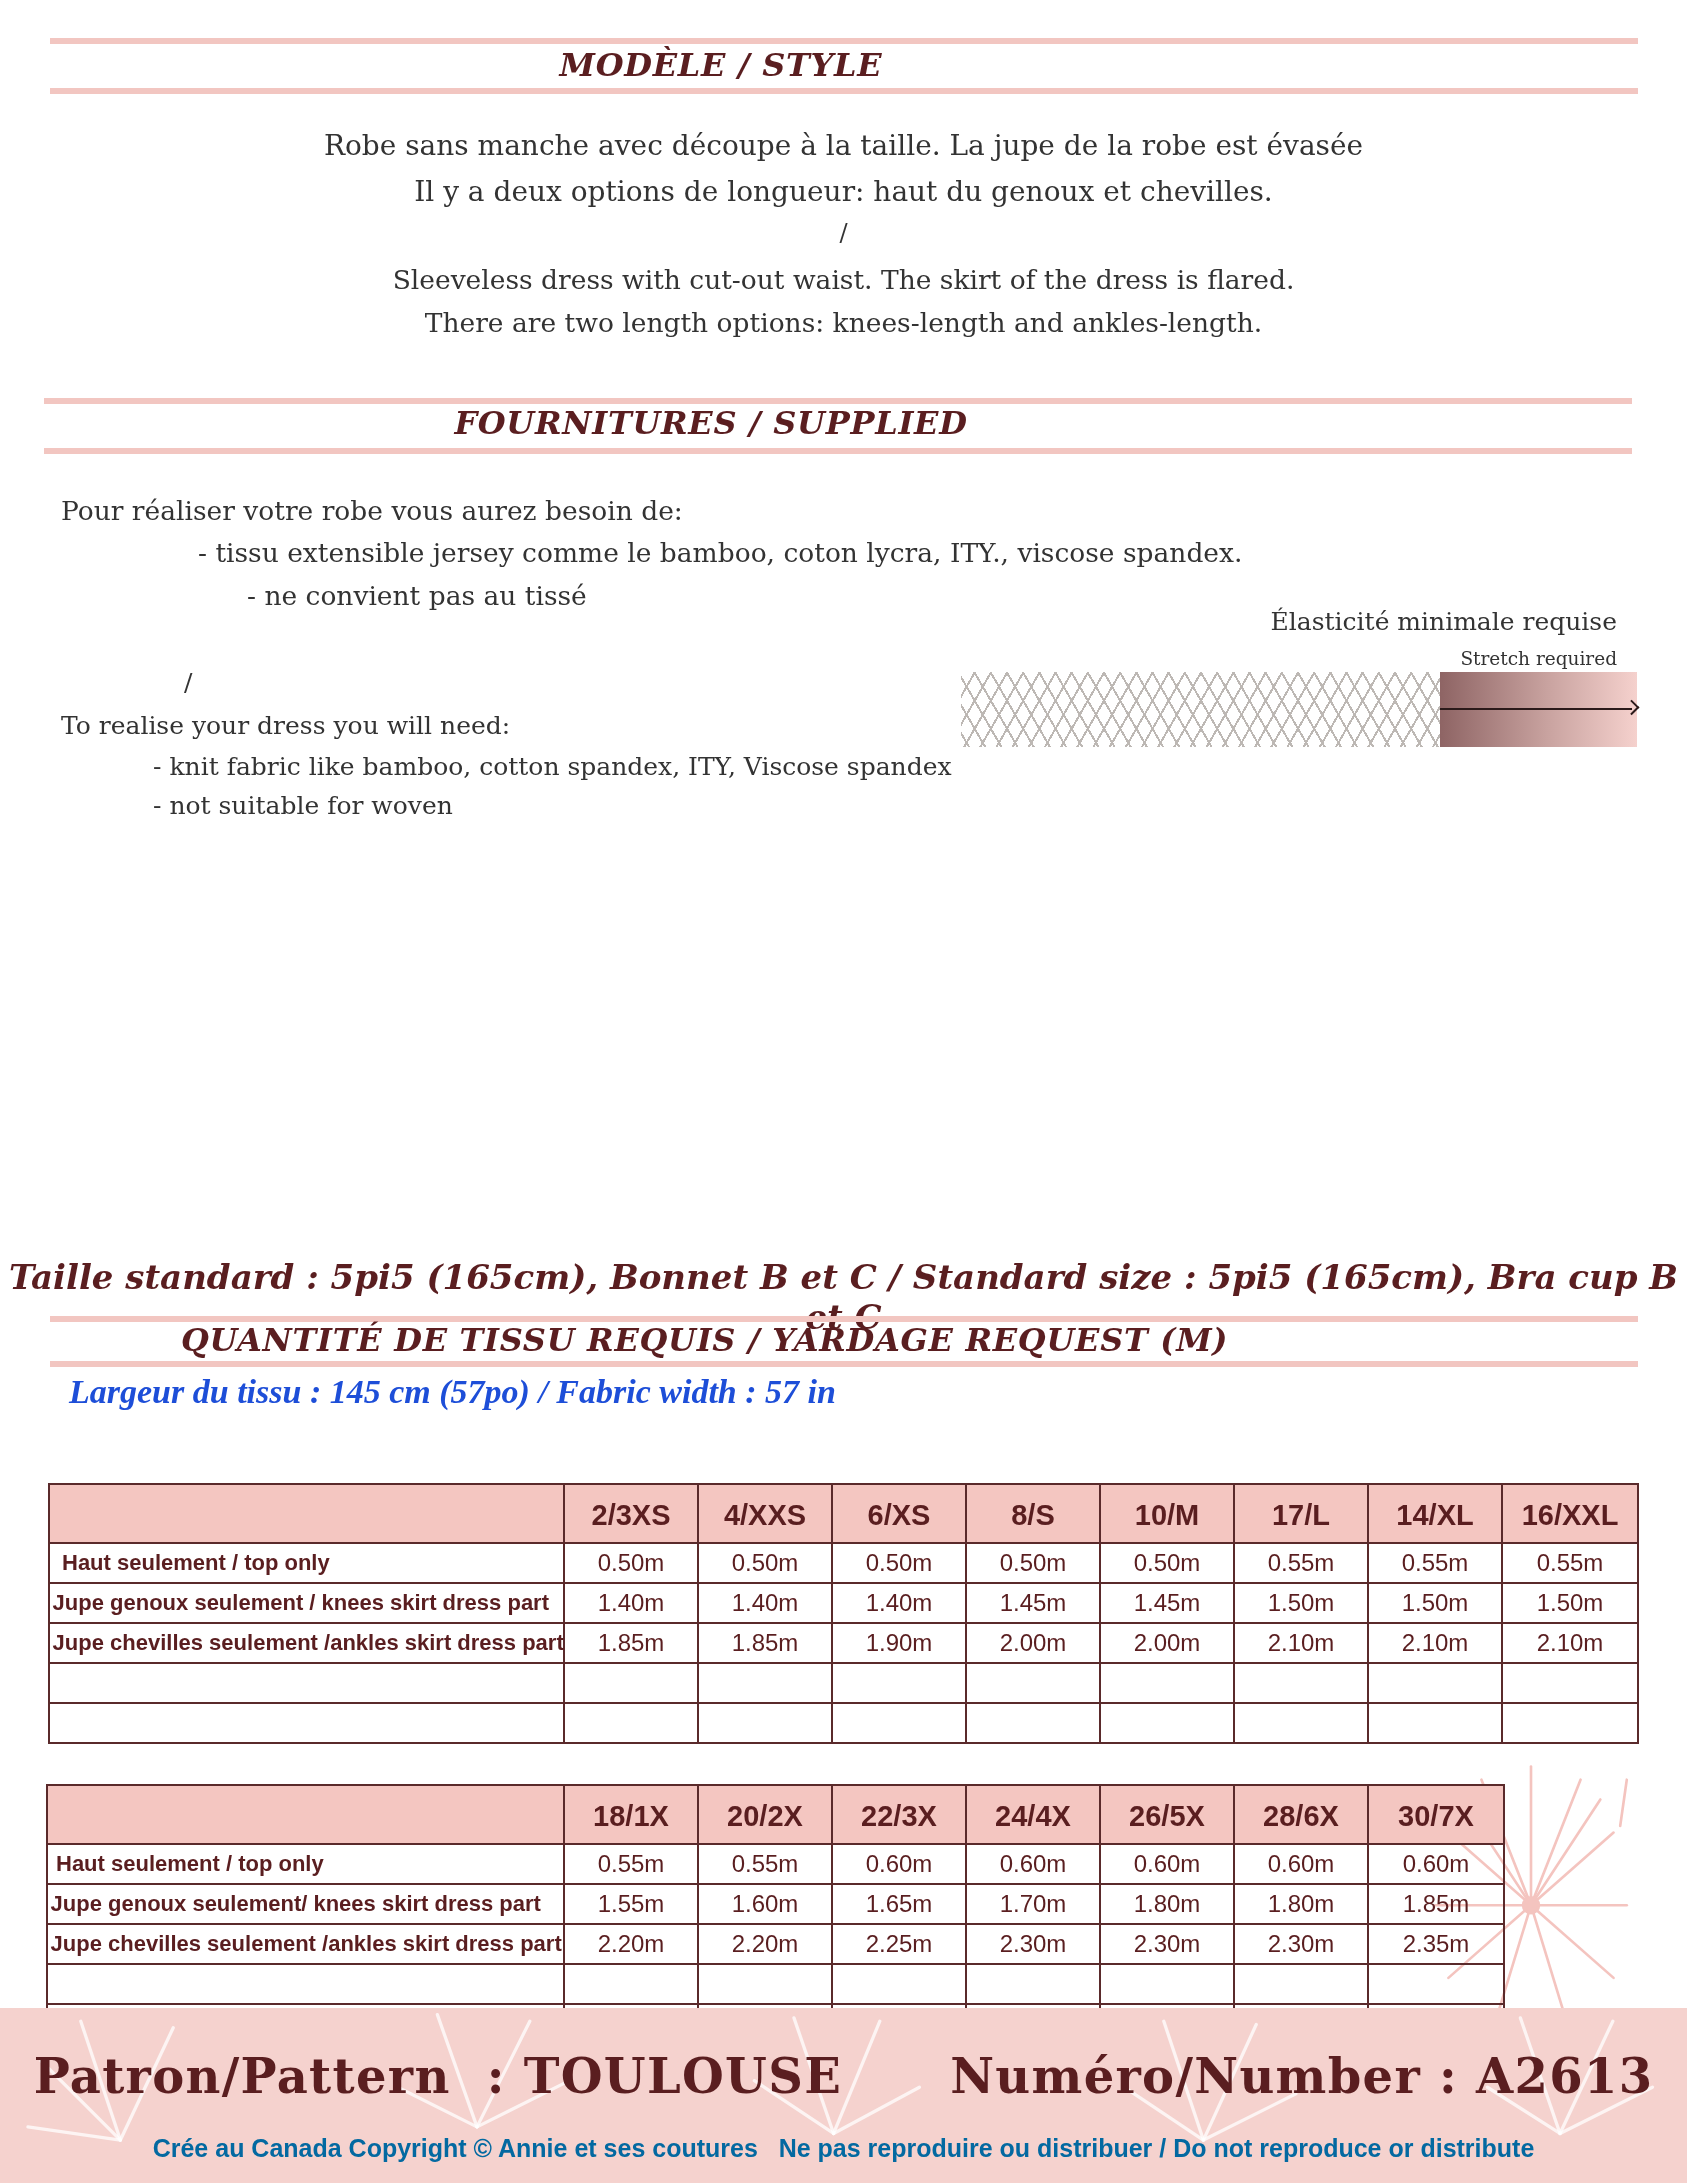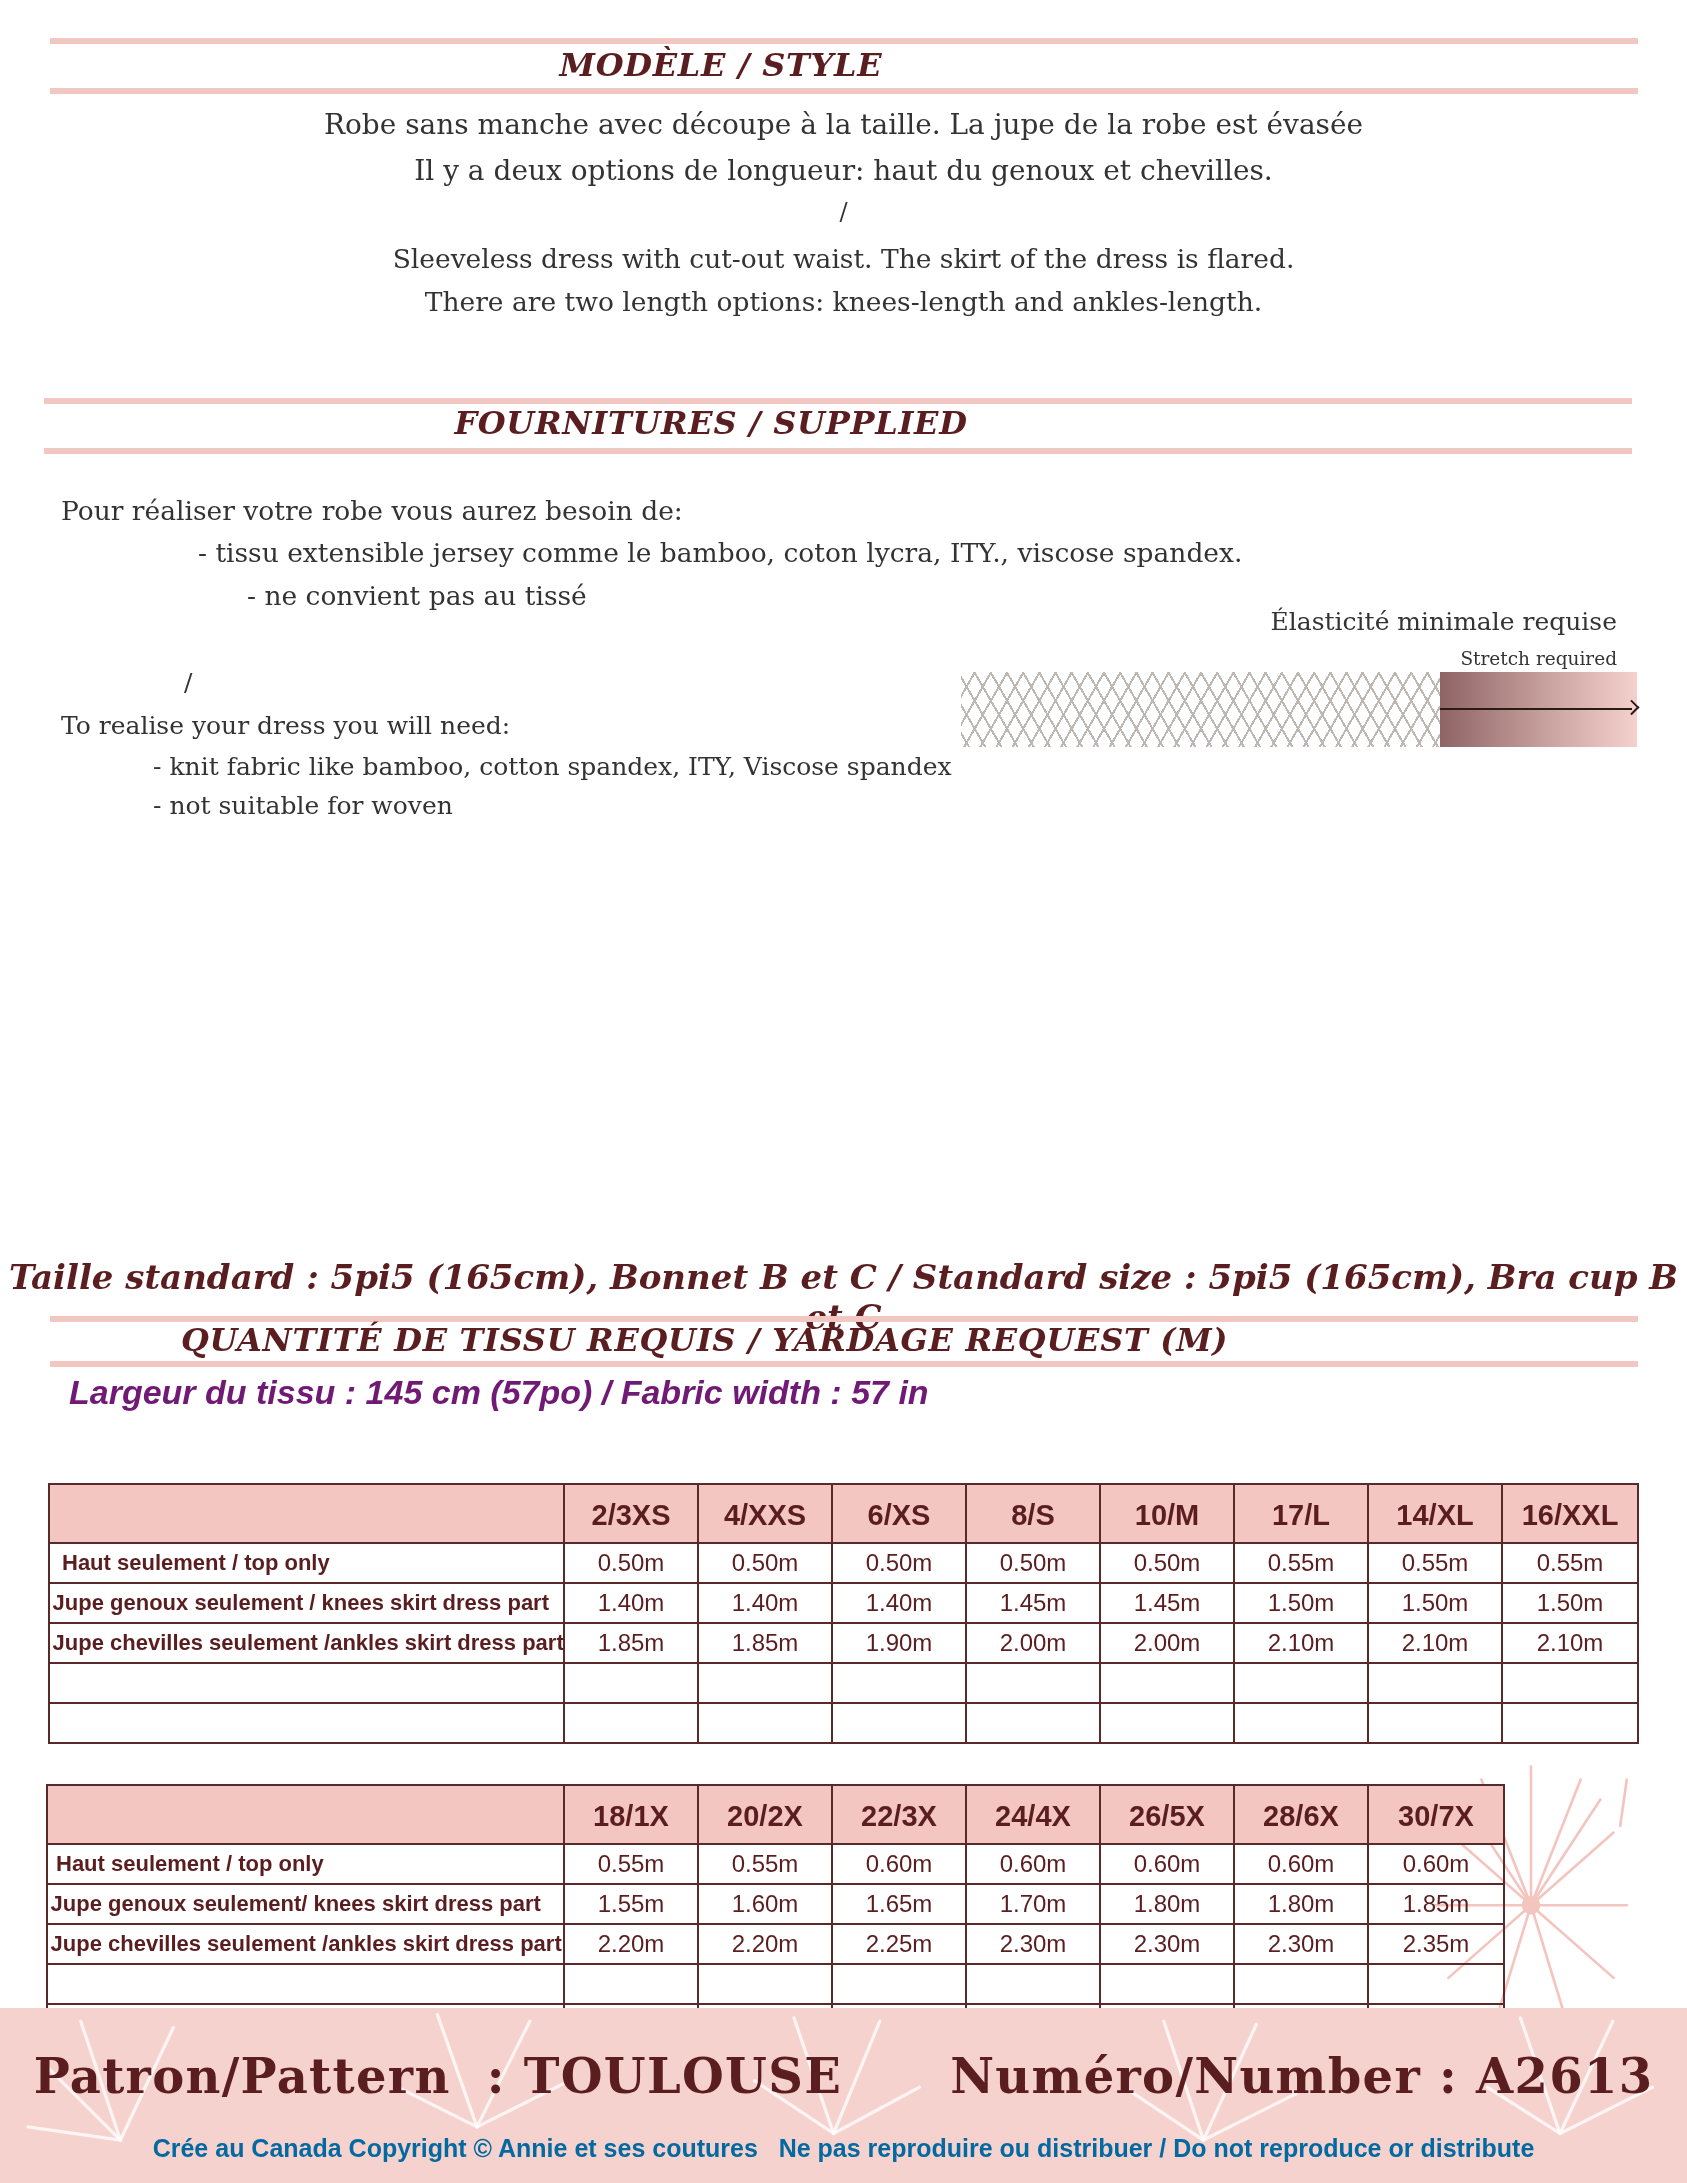--- a/index.html
+++ b/index.html
@@ -9,21 +9,21 @@
     font-family:"DejaVu Serif", serif;
   }
   .rule { position:absolute; height:6px; background:#f2c6c1; }
   .section-title {
     position:absolute; left:0; width:1442px; text-align:center;
     font-family:"DejaVu Serif", serif; font-style:italic; font-weight:bold;
     color:#5a1e20; font-size:32px; letter-spacing:0.7px;
   }
   .desc-line {
     position:absolute; left:0; width:1687px; text-align:center;
-    font-size:28px; color:#333;
+    font-size:28px; color:#333;margin-top:21px;
   }
   .supp-line { position:absolute; font-size:25px; color:#333; white-space:nowrap; }
   .stretch-label { position:absolute; color:#333; white-space:nowrap; text-align:right; }
   .mesh {
     position:absolute; left:961px; top:672px; width:480px; height:75px;
     background-color:#fff;
     background-image:
       repeating-linear-gradient(60deg, transparent 0 6px, #bdb8b4 6px 8px, transparent 8px 14px),
       repeating-linear-gradient(-60deg, transparent 0 6px, #bdb8b4 6px 8px, transparent 8px 14px);
   }
@@ -36,22 +36,22 @@
     position:absolute; left:1626px; top:702px; width:9.3px; height:9.3px;
     border-right:2px solid #2b1a1a; border-top:2px solid #2b1a1a; transform:rotate(45deg);
   }
   .std-size {
     position:absolute; left:0; width:1687px; text-align:center; top:1257px;
     font-family:"DejaVu Serif", serif; font-style:italic; font-weight:bold;
     color:#5a1e20; font-size:34px;
   }
   .fabric-width {
     position:absolute; left:69px; top:1373px;
-    font-family:Liberation Sans, sans-serif; font-style:italic; font-weight:bold;
-    color:#701a75; font-size:34px;
+    font-family:Liberation Serif, serif; font-style:italic; font-weight:bold;
+    color:#1d4ed8; font-size:34px;
   }
   table.yard {
     position:absolute; border-collapse:collapse; table-layout:fixed;
     font-family:"Liberation Sans", sans-serif; color:#5a1e20;margin-top:44px;
   }
   table.yard td, table.yard th {
     border:2px solid #5a2a2b; padding:0; overflow:visible; white-space:nowrap;
   }
   table.yard th { background:#f4c6c1; font-size:29px; font-weight:bold; text-align:center; height:53px; padding-top:4px; }
   table.yard td.label { font-size:22px; font-weight:bold; text-align:left; padding-left:2.6px; position:relative; }

